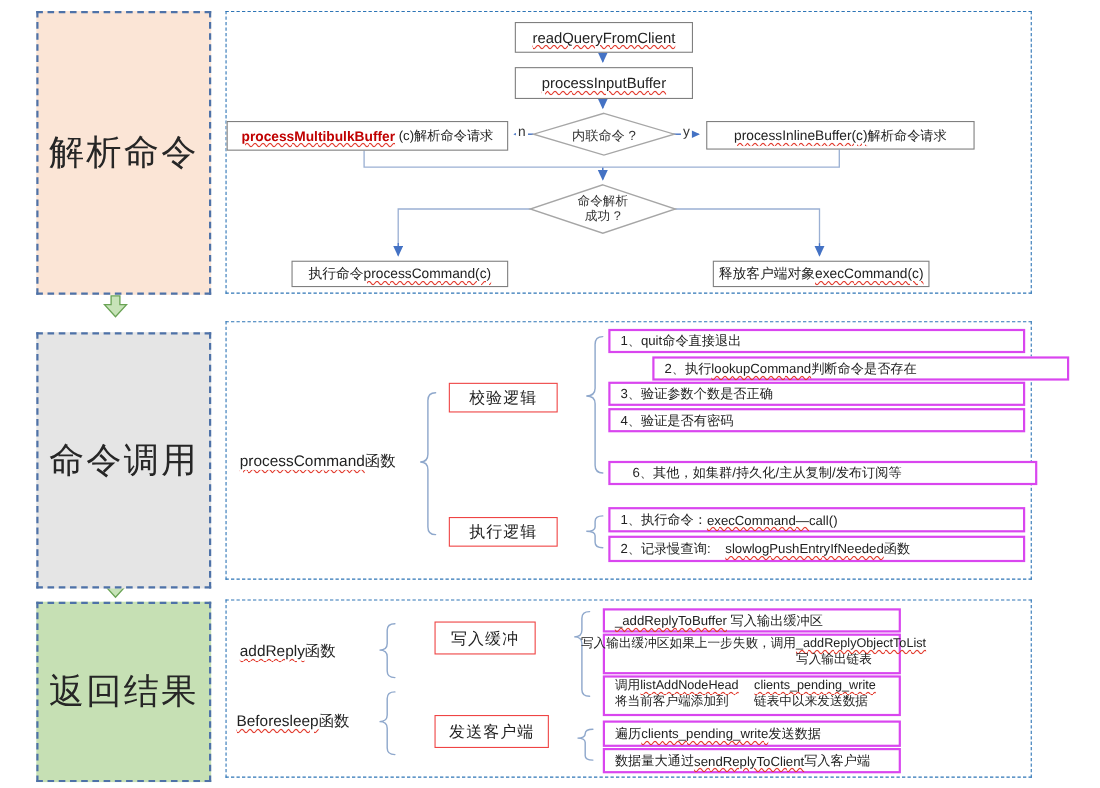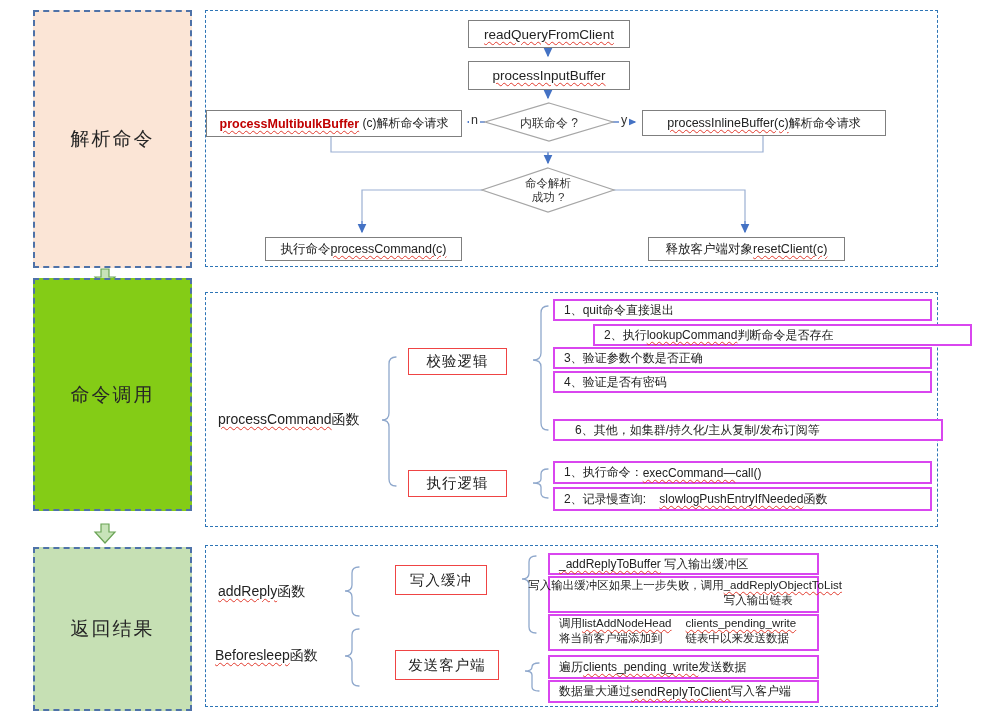--- a/index.html
+++ b/index.html
@@ -1,23 +1,23 @@
 <!DOCTYPE html>
 <html><head>
 <meta charset="utf-8">
 <style>
   html,body{margin:0;padding:0;background:#fff;}
   #canvas{position:relative;width:1000px;height:716px;background:#fff;overflow:hidden;
           font-family:"Liberation Sans","DejaVu Sans",sans-serif;color:#262626;}
   svg.overlay{position:absolute;left:0;top:0;z-index:1;pointer-events:none;}
   .rail-box{position:absolute;left:33px;width:155px;border:2px dashed #4e72a8;
             display:flex;align-items:center;justify-content:center;z-index:2;}
-  .rail-box span{font-size:19px;color:#262626;letter-spacing:2px;}
+  .rail-box span{font-size:32px;color:#262626;letter-spacing:2px;}
   .rail-parse{top:10px;height:254px;background:#fbe5d6;}
-  .rail-invoke{top:278px;height:229px;background:#84cc16;}
+  .rail-invoke{top:302px;height:229px;background:#e5e5e5;}
   .rail-result{top:547px;height:160px;background:#c6e0b4;}
   .panel{position:absolute;left:205px;width:731px;border:1.5px dashed #2e75b6;background:#fff;z-index:0;}
   .panel-parse{top:10px;height:255px;}
   .panel-invoke{top:292px;height:233px;}
   .panel-result{top:545px;height:160px;}
   .node{position:absolute;background:#fff;border:1px solid #7f7f7f;display:flex;align-items:center;
         justify-content:center;font-size:13px;color:#222;z-index:2;}
   .node span,.item span,.label span,.ln span{white-space:pre;}
   .mid-box{position:absolute;background:#fff;border:1px solid #ef4444;display:flex;align-items:center;
         justify-content:center;font-size:14.5px;color:#222;z-index:2;letter-spacing:1px;}
@@ -124,21 +124,21 @@
     <div><span>命令解析</span></div>
     <div><span>成功 ?</span></div>
   </div>
 
   <div class="node" style="left:265px;top:237px;width:195px;height:22px;font-size:12.5px;">
     <span>执行命令</span>
       <span class="sq">processCommand(c)</span>
   </div>
   <div class="node" style="left:648px;top:237px;width:195px;height:22px;font-size:12.5px;">
     <span>释放客户端对象</span>
-      <span class="sq">resetClient(c)</span>
+      <span class="sq">execCommand(c)</span>
   </div>
 
   <div class="label" style="left:218px;top:411px;">
     <span class="sq">processCommand</span><span>函数</span>
   </div>
 
   <div class="mid-box" style="left:408px;top:348px;width:97px;height:25px;">
     <span>校验逻辑</span>
   </div>
   <div class="mid-box" style="left:408px;top:470px;width:97px;height:25px;">

